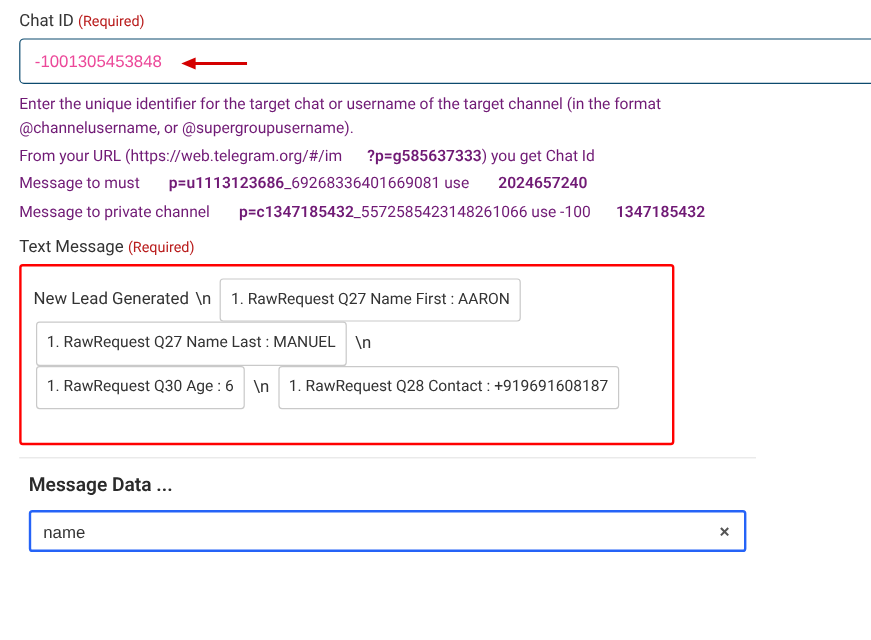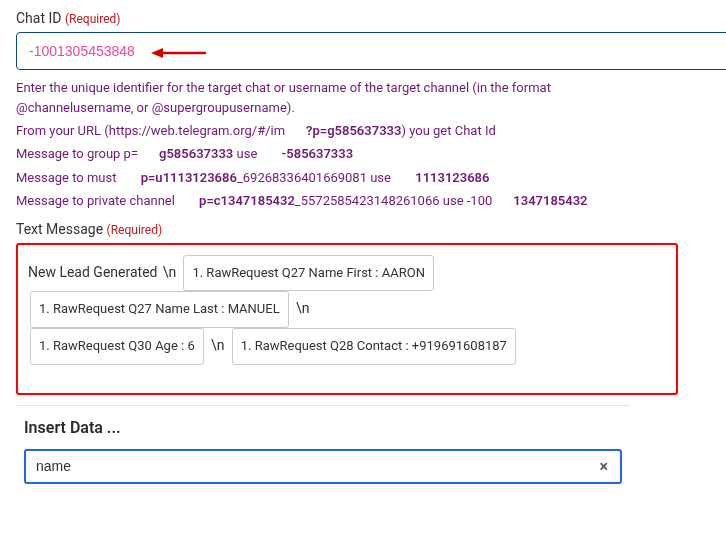--- a/index.html
+++ b/index.html
@@ -41,21 +41,21 @@
     .help-block p { margin: 0 0 3px 0; }
     .bold { font-weight: 600; margin-left: 21px; }
     .arrow {
       position: absolute;
       left: 135px;
       top: 36px;
       pointer-events: none;
     }
     .wrapper-relative { position: relative; }
     .tm-box {
-      width: 662px;
+      width: 546px;
       min-height: 120px;
       border: 2px solid #ff0000;
       border-radius: 3px;
       padding: 10px 10px 28px 10px;
       margin-top: 4px;
       line-height: 2.2;
     }
     .tm-line { display: block; }
     .plain { font-size: 14px; color: #333; }
     .pill {
@@ -120,24 +120,21 @@
     <polygon points="0,7 12,2 12,12" fill="#d40000"></polygon>
   </svg>
 </div>
 
 <div class="help-block">
   <p>Enter the unique identifier for the target chat or username of the target channel (in the format @channelusername, or @supergroupusername).</p>
   <p>
     <span>From your URL (https://web.telegram.org/#/im</span><span class="bold">?p=g585637333</span><span>) you get Chat Id</span>
   </p>
   <p>
-    <span>Message to group p=</span><span class="bold">g585637333</span><span> use </span><span class="bold">-585637333</span>
-  </p>
-  <p>
-    <span>Message to must </span><span class="bold">p=u1113123686</span><span>_6926833640166908</span><span>1 use </span><span class="bold">1113123686</span>
+    <span>Message to must </span><span class="bold">p=u1113123686</span><span>_6926833640166908</span><span>1 use </span><span class="bold">2024657240</span>
   </p>
   <p>
     <span>Message to private channel </span><span class="bold">p=c1347185432</span><span>_5572585423148261066 use -100</span><span class="bold">1347185432</span>
   </p>
 </div>
 
 <div class="field-label" style="margin-top:10px">
   <span>Text Message</span>
   <span class="required">(Required)</span>
 </div>
@@ -153,19 +150,19 @@
     <span class="nl">\n</span>
   </span>
   <span class="tm-line">
     <span class="pill">1. RawRequest Q30 Age : 6</span>
     <span class="nl">\n</span>
     <span class="pill">1. RawRequest Q28 Contact : +919691608187</span>
   </span>
 </div>
 
 <div class="insert-panel">
-  <div class="insert-title">Insert Data ...</div>
+  <div class="insert-title">Message Data ...</div>
   <div class="search-wrap">
     <input class="search-input" type="text" value="name" style="">
     <span class="clear-x">×</span>
   </div>
 
 </div>
 
 </body></html>

